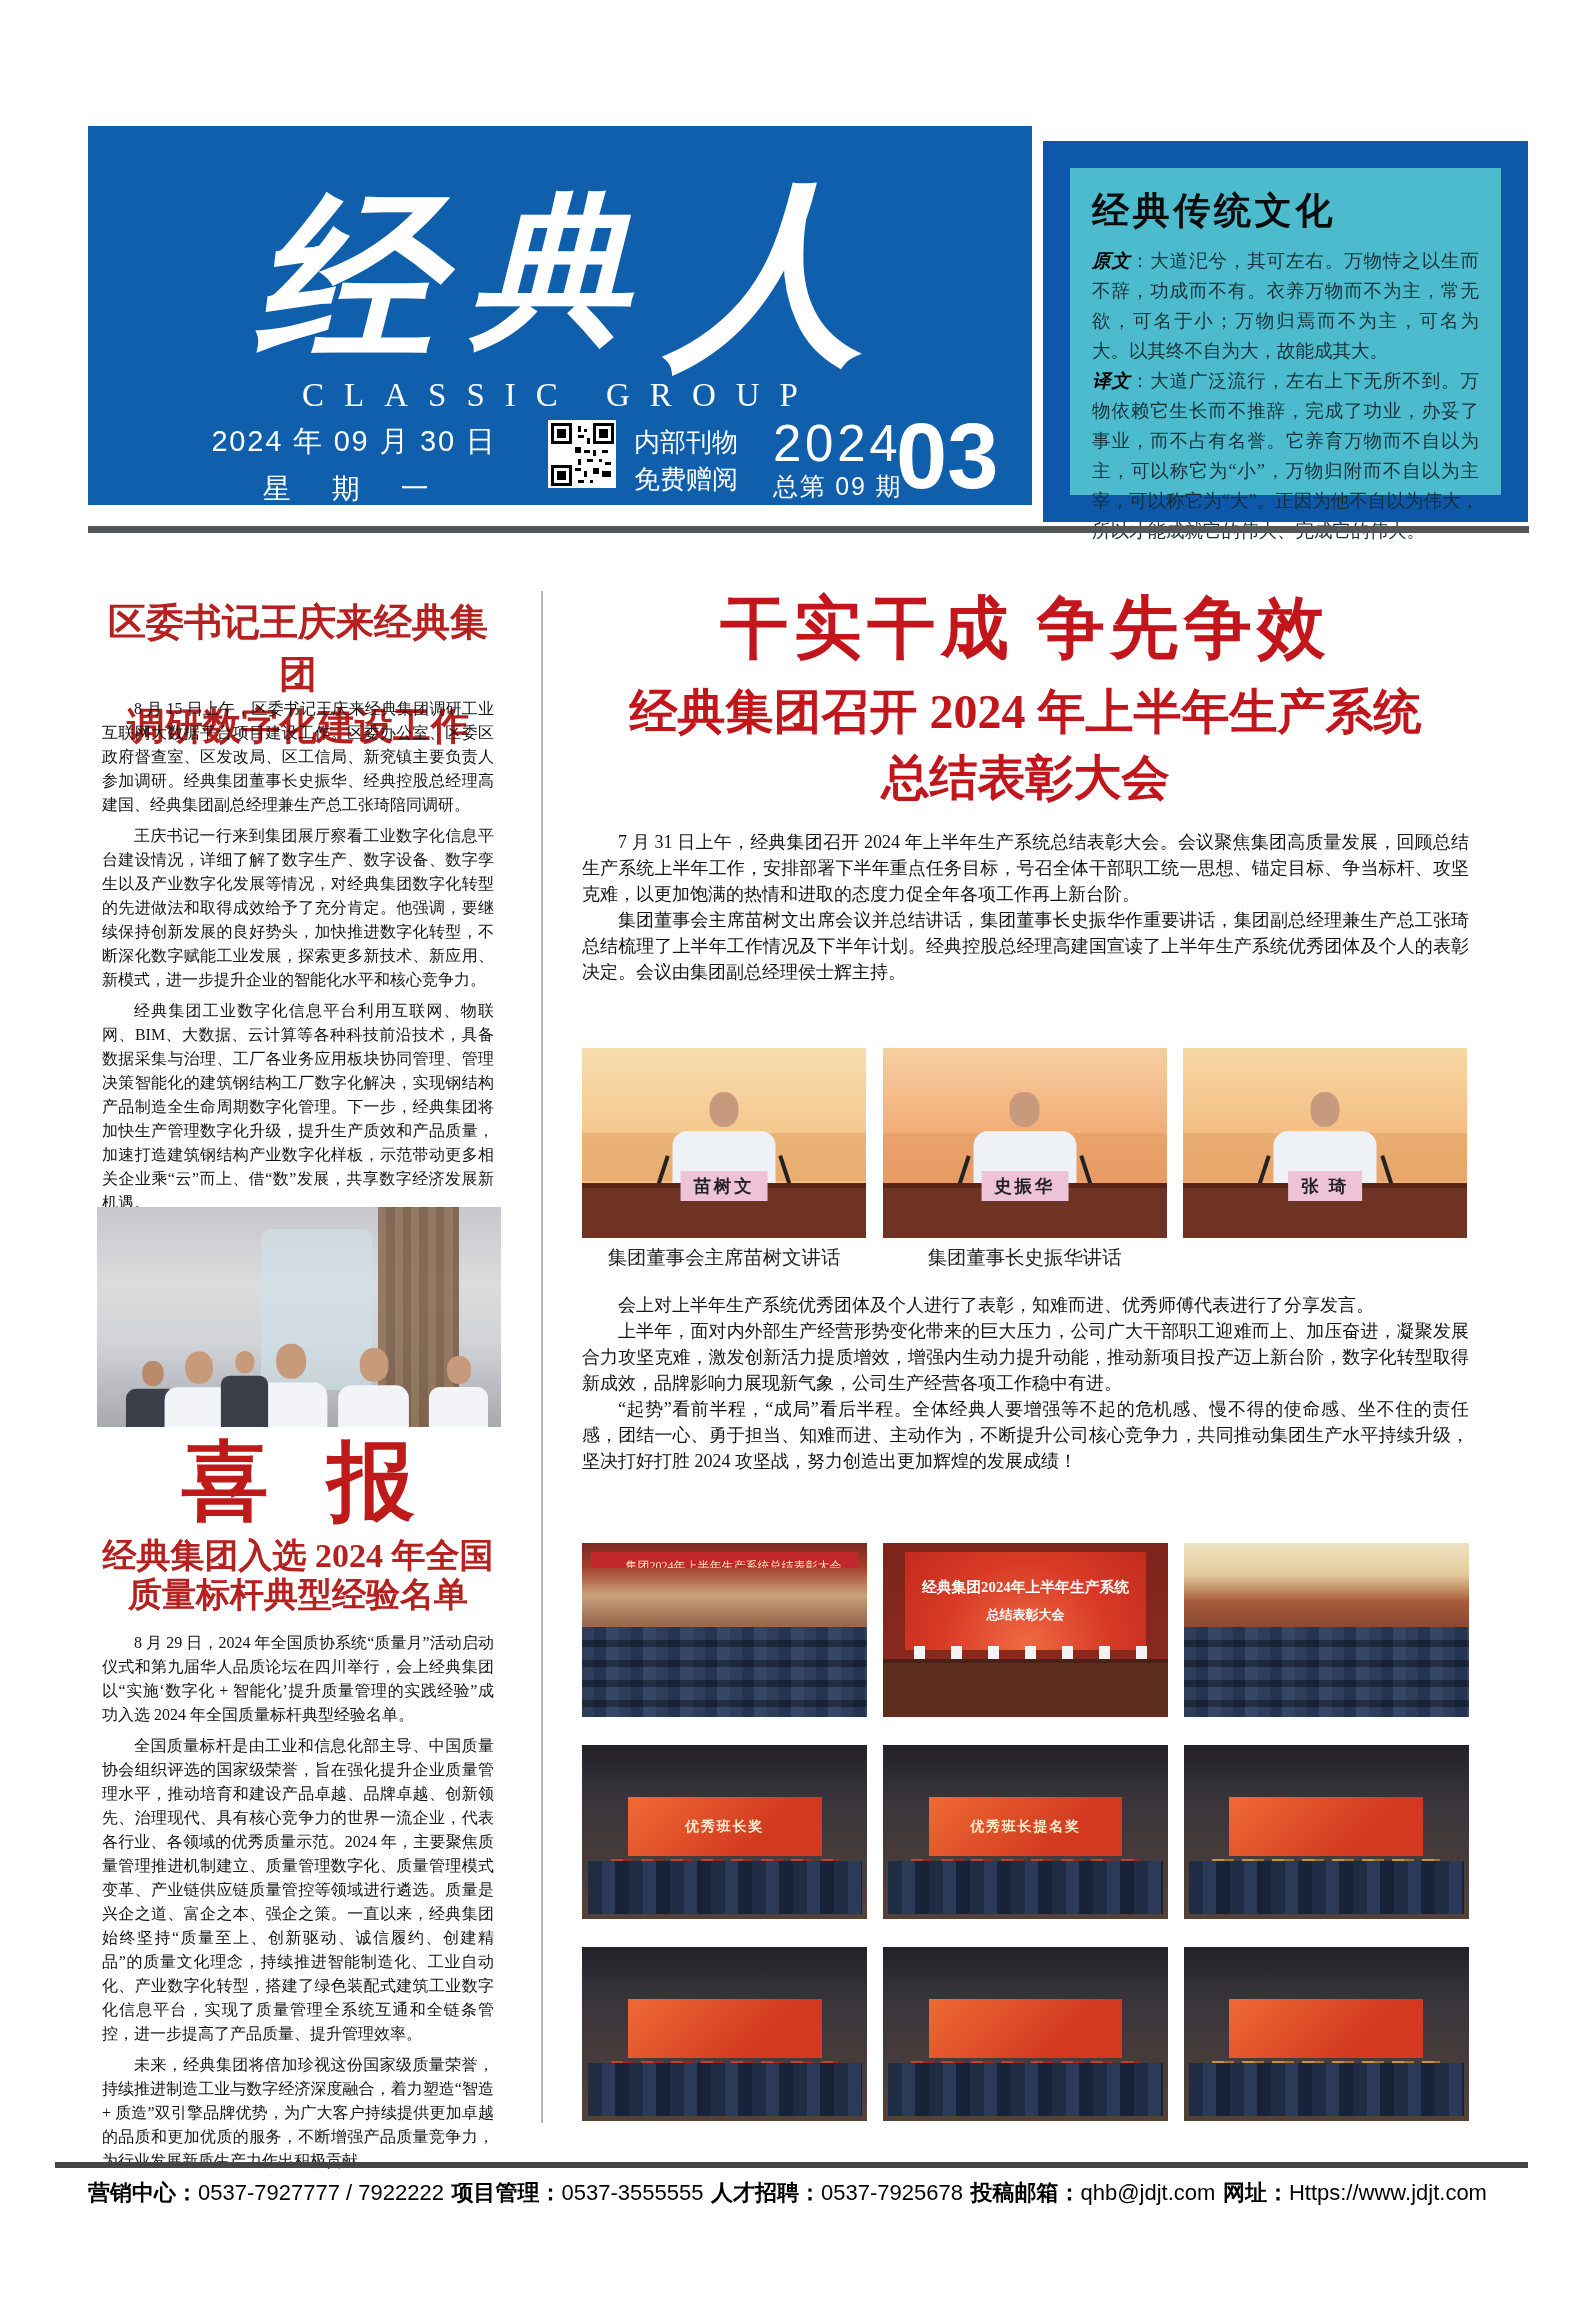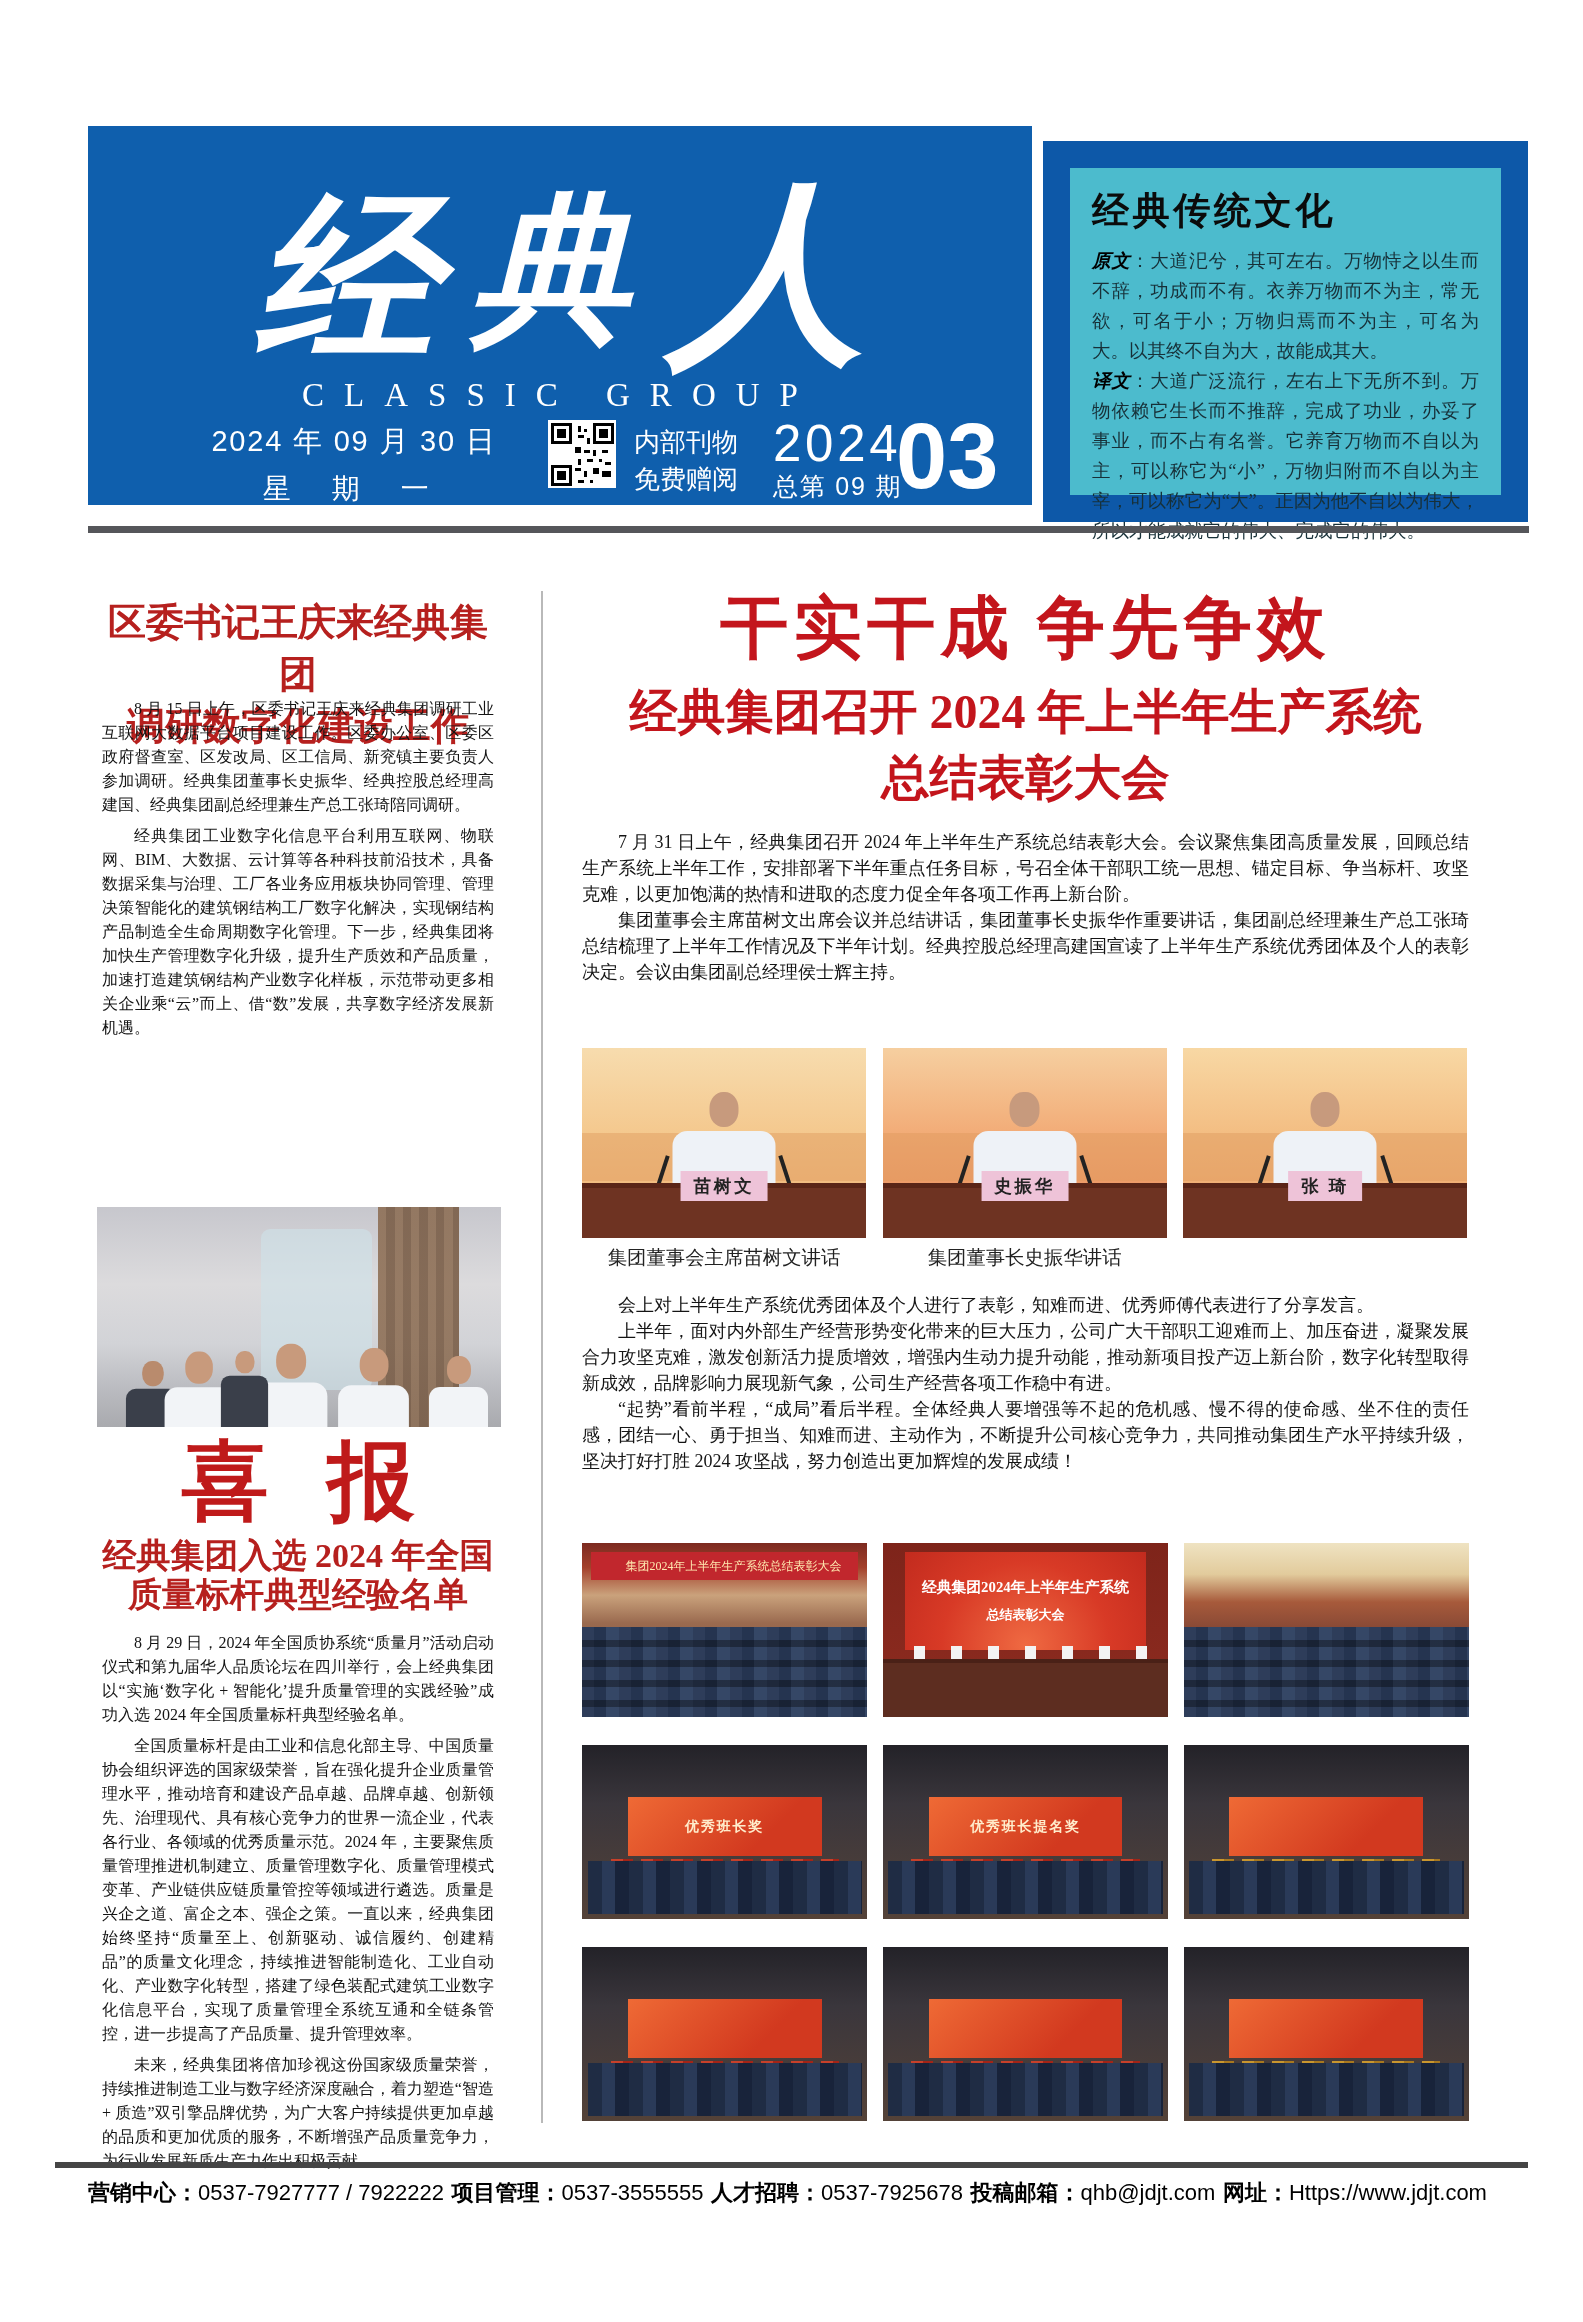--- a/index.html
+++ b/index.html
@@ -85,21 +85,21 @@
   .main-body-bottom{position:absolute;left:582px;top:1292px;width:887px;}
   
   .gallery{position:absolute;left:582px;top:1543px;width:887px;display:grid;
            grid-template-columns:repeat(3,1fr);column-gap:15.7px;row-gap:28px;}
   .gphoto{position:relative;height:174px;overflow:hidden;background:#6b4234;}
   .gphoto .aud{position:absolute;left:0;right:0;bottom:0;height:52%;
                background:repeating-linear-gradient(90deg,#2e3d5a 0 12px,#253450 12px 24px,#354766 24px 37px);}
   .gphoto .aud::after{content:"";position:absolute;inset:0;
                background:repeating-linear-gradient(180deg,rgba(0,0,0,0) 0 13px,rgba(0,0,0,.35) 13px 20px);}
   .g-hall1{background:linear-gradient(180deg,#7c2a20 0%,#a3402b 14%,#caa27c 30%,#9a6a4f 46%,#6e4434 100%);}
-  .g-hall1 .banner{position:absolute;top:9.2px;left:9.2px;right:9.2px;height:28px;background:#c1272d;
+  .g-hall1 .banner{position:absolute;top:9.2px;left:9.2px;right:9.2px;height:16px;background:#c1272d;
                    color:#ffe9b0;font-size:12px;line-height:28px;text-align:center;white-space:nowrap;overflow:hidden;padding-left:18px;}
   .g-screen2{background:linear-gradient(180deg,#7e241a 0%,#8e2c20 100%);}
   .g-screen2 .scr{position:absolute;top:9.2px;left:22px;right:22px;height:98px;
                   background:radial-gradient(circle at 50% 95%,#ef6a42 0%,#d83a26 55%,#c22b1e 100%);
                   color:#fff;text-align:center;display:flex;flex-direction:column;justify-content:center;gap:9.2px;}
   .g-screen2 .scr .l1{font-size:14.8px;font-weight:bold;}
   .g-screen2 .scr .l2{font-size:13px;font-weight:bold;}
   .g-screen2 .desk2{position:absolute;left:0;right:0;bottom:0;height:54px;background:#5d2d20;border-top:4.6px solid #4a2117;}
   .g-screen2 .ppl{position:absolute;left:18.5px;right:18.5px;bottom:54px;height:16.6px;
                   background:repeating-linear-gradient(90deg,transparent 0 13px,#f3f3f3 13px 24px,transparent 24px 37px);}
@@ -194,20 +194,21 @@
 
   <div class="header-rule"></div>
   <div class="col-divider"></div>
 
   <div class="lart-title">
     <div>区委书记王庆来经典集团</div>
     <div>调研数字化建设工作</div>
   </div>
   <div class="lart-body body-text">
     <p>8 月 15 日上午，区委书记王庆来经典集团调研工业互联网大数据平台项目建设工作。区委办公室、区委区政府督查室、区发改局、区工信局、新兖镇主要负责人参加调研。经典集团董事长史振华、经典控股总经理高建国、经典集团副总经理兼生产总工张琦陪同调研。</p>
+    <p>王庆书记一行来到集团展厅察看工业数字化信息平台建设情况，详细了解了数字生产、数字设备、数字孪生以及产业数字化发展等情况，对经典集团数字化转型的先进做法和取得成效给予了充分肯定。他强调，要继续保持创新发展的良好势头，加快推进数字化转型，不断深化数字赋能工业发展，探索更多新技术、新应用、新模式，进一步提升企业的智能化水平和核心竞争力。</p>
     <p>经典集团工业数字化信息平台利用互联网、物联网、BIM、大数据、云计算等各种科技前沿技术，具备数据采集与治理、工厂各业务应用板块协同管理、管理决策智能化的建筑钢结构工厂数字化解决，实现钢结构产品制造全生命周期数字化管理。下一步，经典集团将加快生产管理数字化升级，提升生产质效和产品质量，加速打造建筑钢结构产业数字化样板，示范带动更多相关企业乘“云”而上、借“数”发展，共享数字经济发展新机遇。</p>
   </div>
 
   <div class="lphoto">
     <div class="wood"></div>
     <div class="glass"></div>
     <div class="person dark" style="left:26px;bottom:-28px;transform:scale(.9);">
         <div class="head" style="background:#b98b6d;"></div>
         <div class="torso"></div>
       </div>

